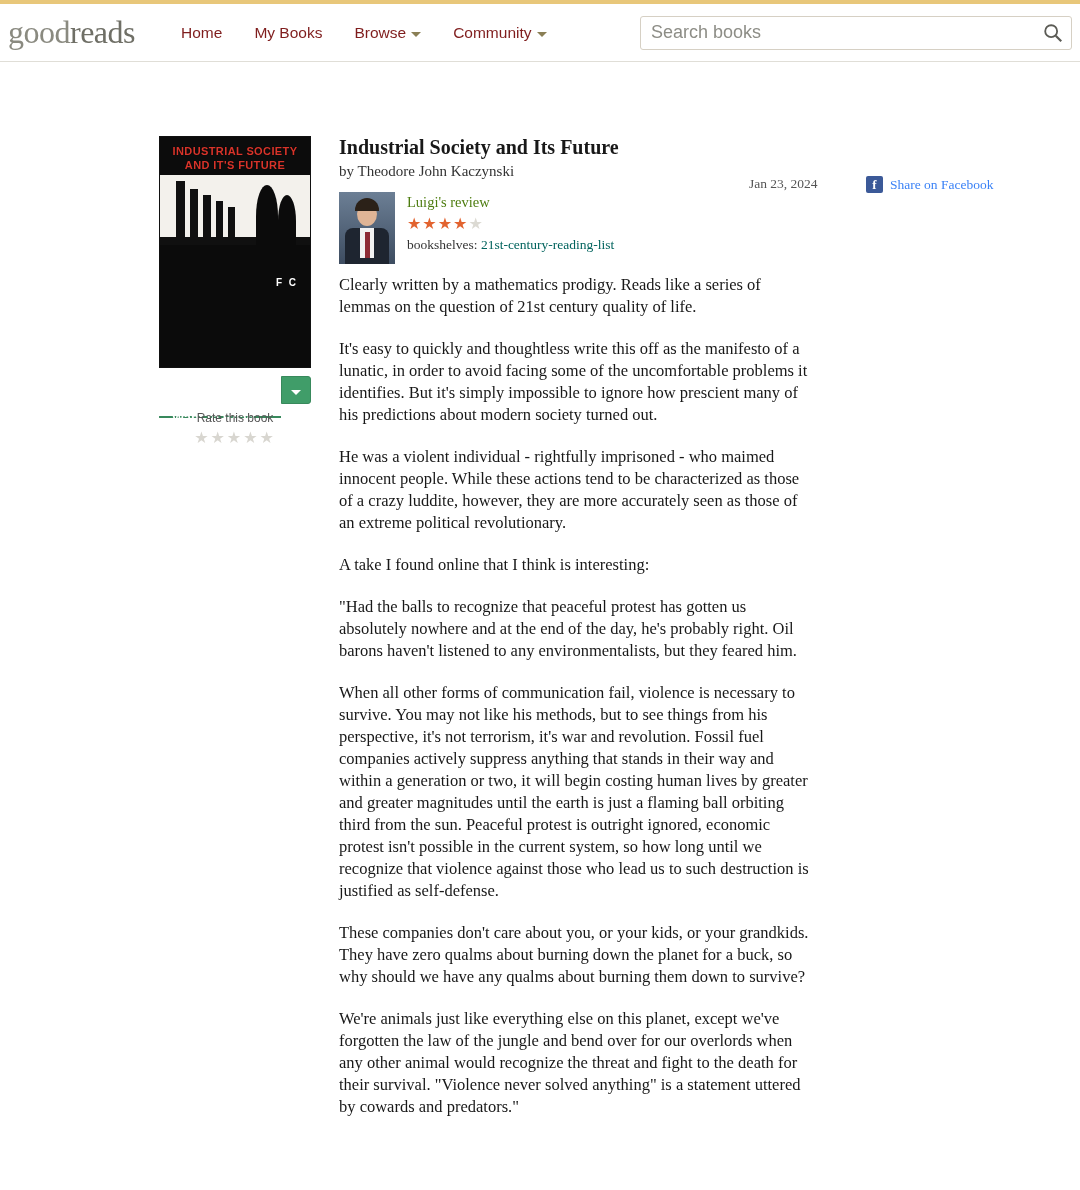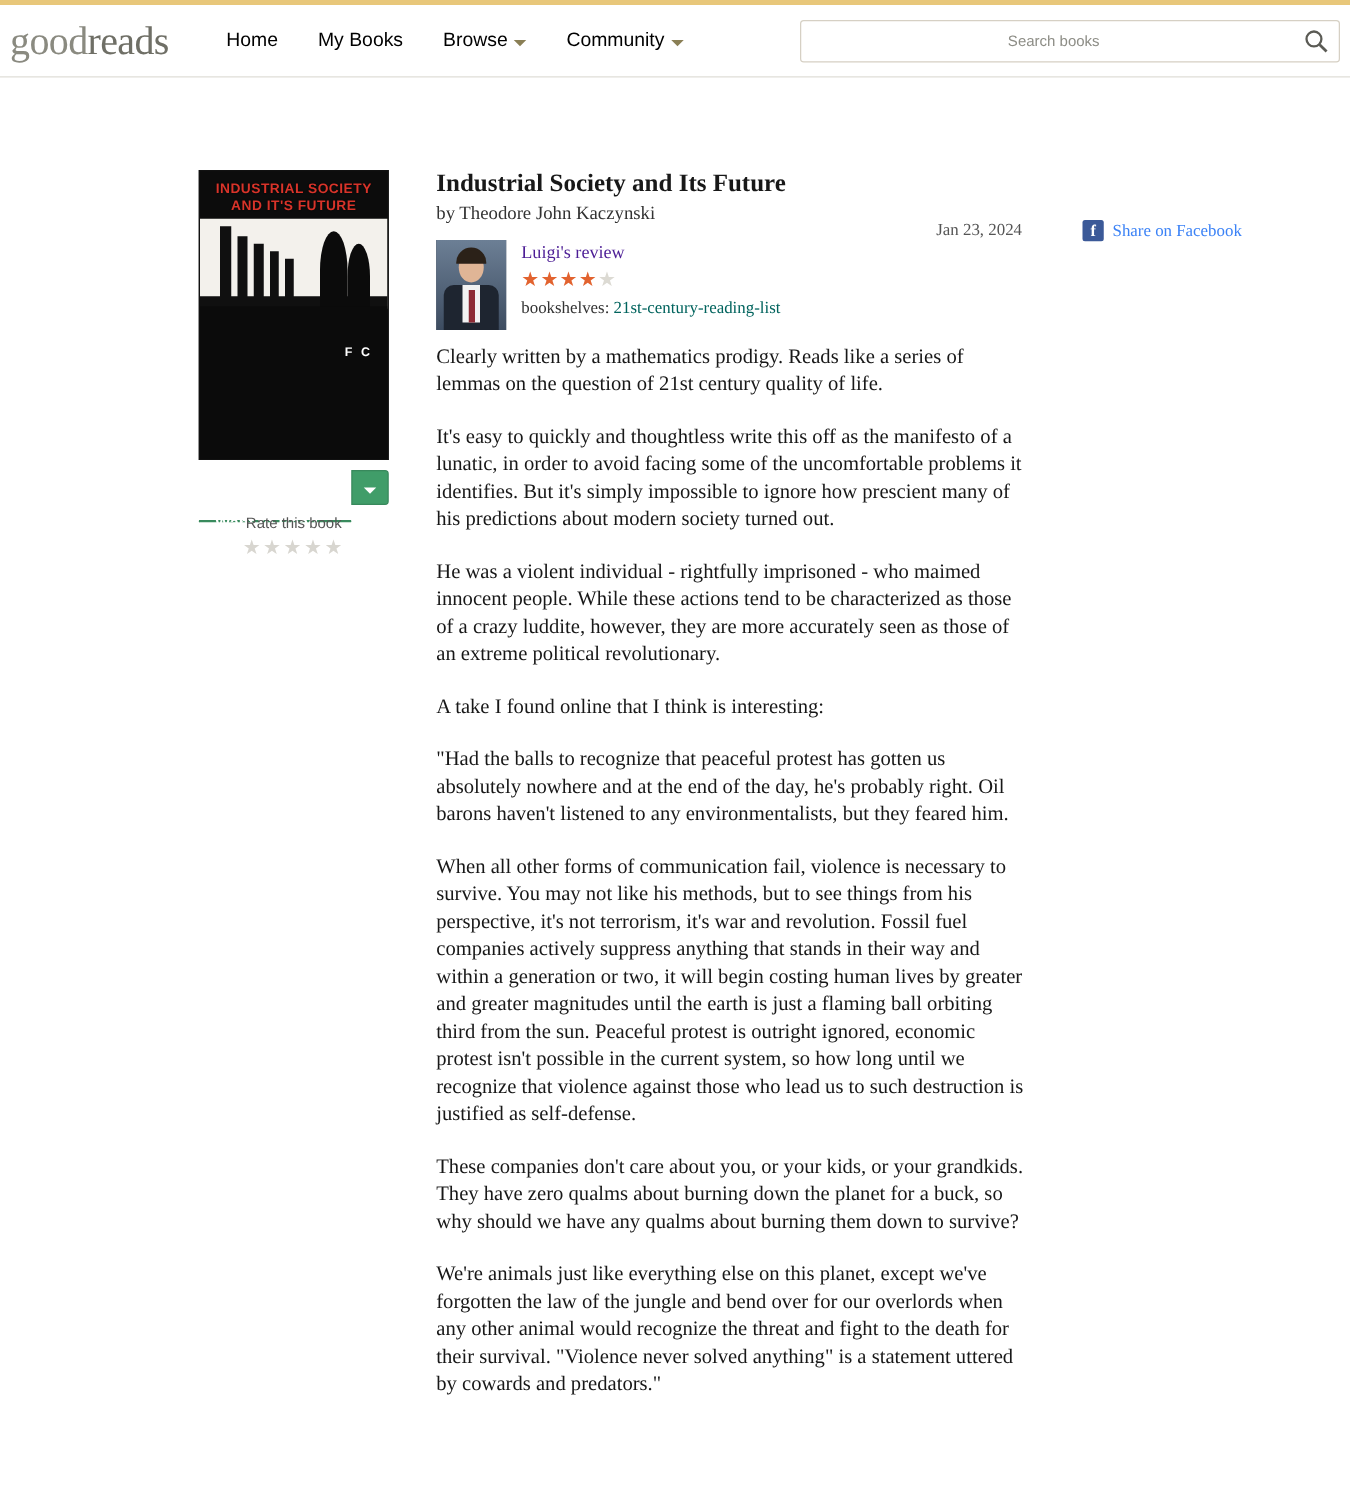--- a/index.html
+++ b/index.html
@@ -32,21 +32,21 @@
     letter-spacing: -0.5px;
     color: #8a8a80;
     margin-right: 30px;
     white-space: nowrap;
     cursor: pointer;
   }
   .logo .reads { color: #6f6f66; }
 
   .navlink {
     font-size: 15.5px;
-    color: #000000;
+    color: #7f1d1d;
     margin: 0 16px;
     cursor: pointer;
     white-space: nowrap;
     display: inline-flex;
     align-items: center;
     gap: 5px;
     justify-content: flex-end;
   }
   .caret {
     width: 0; height: 0;
@@ -61,25 +61,24 @@
     margin-left: auto;
     position: relative;
     width: 432px;
   }
   .searchbox {
     width: 100%;
     height: 34px;
     border: 1px solid #d6d0c4;
     border-radius: 3px;
     padding: 0 36px 0 10px;
-    font-size: 12px;
+    font-size: 18px;
     color: #555;
     font-family: "Liberation Sans", sans-serif;
     background: #fff;
-    text-align: center;
   }
   .searchbox::placeholder { color: #8d8d86; }
   .search-icon {
     position: absolute;
     right: 8px; top: 6px;
     width: 22px; height: 22px;
     cursor: pointer;
   }
 
   
@@ -191,21 +190,21 @@
     margin-top: 3px;
     color: #d8d6d0;
     font-size: 16px;
     letter-spacing: 2px;
     cursor: pointer;
   }
 
   
   .col-main {
     position: absolute;
-    left: 349px;
+    left: 339px;
     top: 74px;
     width: 470px;
   }
   .book-title {
     font-family: "Liberation Serif", serif;
     font-size: 20px;
     font-weight: bold;
     color: #181818;
     margin: 0 0 4px 0;
     cursor: pointer;
@@ -256,21 +255,21 @@
   }
   .av-tie {
     position: absolute; left: 26px; top: 40px;
     width: 5px; height: 26px;
     background: #8d2b35;
   }
   .rev-meta { flex: 1; padding-top: 2px; }
   .rev-user {
     font-family: "Liberation Serif", serif;
     font-size: 14.5px;
-    color: #4c1d95;
+    color: #4d7c0f;
     margin-bottom: 3px;
     cursor: pointer;
   }
   .stars {
     font-size: 16px;
     letter-spacing: 1px;
     margin-bottom: 4px;
     cursor: pointer;
   }
   .star-on { color: #e2632f; }

